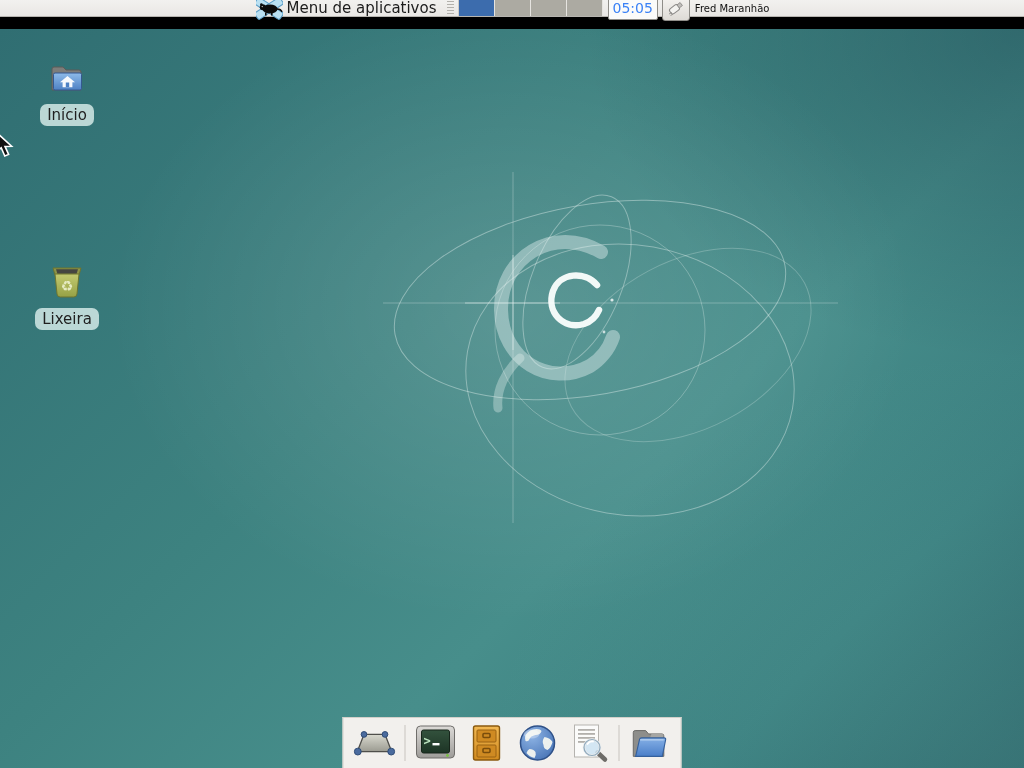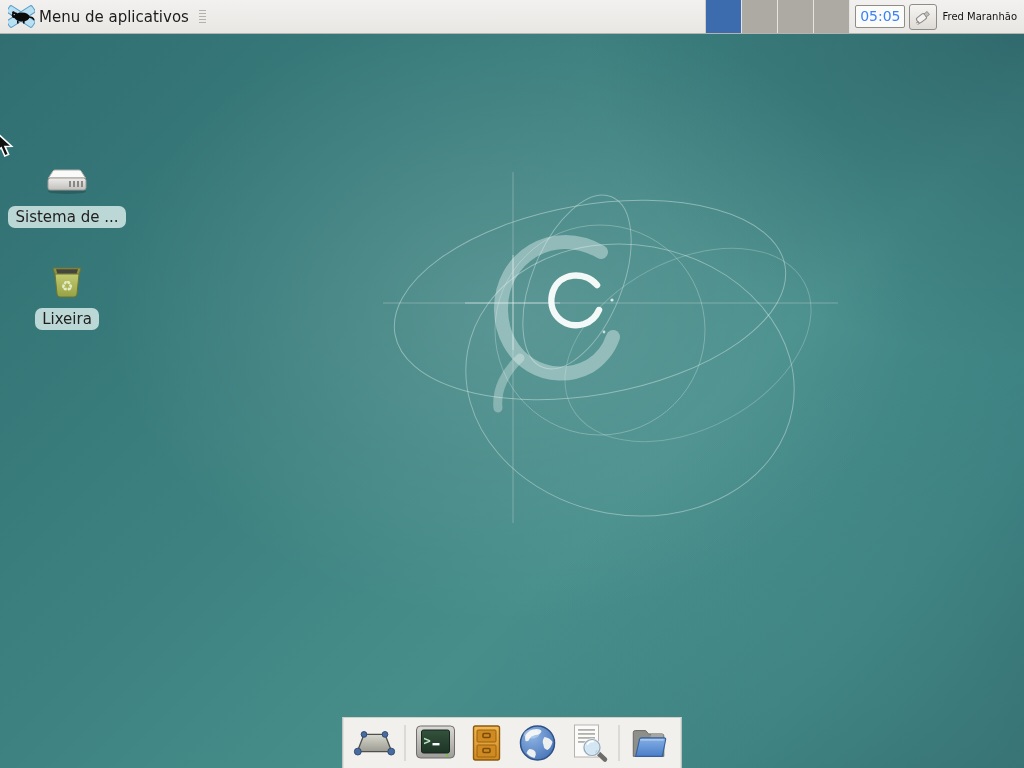--- a/index.html
+++ b/index.html
@@ -13,24 +13,24 @@
     position:absolute;left:0;top:29px;width:1024px;height:739px;
     background:
       radial-gradient(ellipse 620px 480px at 50% 38%, rgba(255,255,255,0.14), rgba(255,255,255,0) 65%),
       radial-gradient(ellipse 900px 700px at 100% 100%, rgba(120,200,180,0.18), rgba(0,0,0,0) 60%),
       radial-gradient(ellipse 800px 600px at 100% 0%, rgba(0,25,45,0.30), rgba(0,0,0,0) 55%),
       linear-gradient(135deg,#306e72 0%,#3d8280 40%,#478e8b 62%,#3b7f80 82%,#2a6168 100%);
   }
   .wallpaper-art{position:absolute;left:0;top:0;pointer-events:none;}
   
   .panel{
-    position:absolute;left:0;top:0;width:1024px;height:34px;box-sizing:border-box;
+    position:absolute;left:0;top:0;width:1024px;height:17px;box-sizing:border-box;
     background:linear-gradient(#f2f1ef,#e9e7e4);
     border-bottom:1px solid #b6b4af;
-    display:flex;align-items:center;justify-content:space-between;
+    display:flex;align-items:center;justify-content:center;
     font-size:15px;color:#1c1c1c;z-index:5;
   }
   .panel-left{display:flex;align-items:center;height:100%;padding-left:4px;}
   .menu-button{display:flex;align-items:center;height:100%;padding:0 4px;gap:4px;}
   .menu-label{white-space:nowrap;}
   .grip{width:7px;height:14px;margin-left:6px;
     background:repeating-linear-gradient(#b3b1ac 0 1px, transparent 1px 3px);}
   .panel-right{display:flex;align-items:center;height:100%;}
   .pager{display:flex;height:100%;background:#dddbd7;border-left:1px solid #cfcdc8;}
   .ws-cell{width:36px;height:100%;background:#acaaa2;border-right:1px solid #e6e4e0;box-sizing:border-box;}
@@ -84,41 +84,38 @@
 
     <g fill="none" stroke-linecap="round">
       <path d="M601 252 C 553 224 500 258 501 310 C 502 360 549 388 590 366 C 600 360 609 349 613 337" stroke="rgba(232,244,242,0.42)" stroke-width="14"></path>
       <path d="M520 358 C 505 372 496 390 498 408" stroke="rgba(232,244,242,0.35)" stroke-width="9"></path>
       <path d="M597 285 C 585 271 560 272 553 291 C 546 312 563 330 584 324 C 590 322 596 317 599 310" stroke="rgba(251,254,253,0.95)" stroke-width="6.5"></path>
       <circle cx="612" cy="300" r="1.6" fill="rgba(255,255,255,0.8)" stroke="none"></circle>
       <circle cx="604" cy="332" r="1.4" fill="rgba(255,255,255,0.7)" stroke="none"></circle>
     </g>
   </svg>
 
-
-  <div class="desk-icon" style="top:130px;">
+  <div class="desk-icon" style="top:28px;">
     <div class="icon-box">
-      <svg width="46" height="32" viewBox="0 0 46 32">
+      <svg width="38" height="34" viewBox="0 0 38 34">
         <defs>
-          <linearGradient id="gdrv" x1="0" y1="0" x2="0" y2="1">
-            <stop offset="0" stop-color="#ececea"></stop>
-              <stop offset="1" stop-color="#c2c0bd"></stop>
+          <linearGradient id="gblue" x1="0" y1="0" x2="0" y2="1">
+            <stop offset="0" stop-color="#8ebbe9"></stop>
+              <stop offset="1" stop-color="#4e81c4"></stop>
           </linearGradient>
         </defs>
-        <ellipse cx="23" cy="27.5" rx="19" ry="2.5" fill="rgba(0,0,0,0.18)"></ellipse>
-        <path d="M11 6 h24 q1.5 0 2.2 1.2 L41.5 14 h-37 L8.8 7.2 Q9.5 6 11 6 z" fill="#fafaf8" stroke="#aeaca8"></path>
-        <rect x="4" y="14" width="38" height="12" rx="2.5" fill="url(#gdrv)" stroke="#9c9a96"></rect>
-        <rect x="25" y="17" width="2" height="6" fill="#8a8885"></rect>
-        <rect x="29" y="17" width="2" height="6" fill="#8a8885"></rect>
-        <rect x="33" y="17" width="2" height="6" fill="#8a8885"></rect>
-        <rect x="37" y="17" width="2" height="6" fill="#8a8885"></rect>
-      </svg>
-    </div>
-    <div class="desk-label">Sistema de ...</div>
-  </div>
+        <path d="M4 29 V8 q0-2 2-2 h9 l3 3 h13 q2 0 2 2 v18 z" fill="#7d7d7a" stroke="#5c5c59"></path>
+        <rect x="5.5" y="12" width="28" height="17" rx="1.5" fill="url(#gblue)" stroke="#34598f"></rect>
+        <path d="M19.5 15 l7.5 6.2 h-2.6 v5 h-9.8 v-5 h-2.6 z" fill="#ffffff" opacity="0.95"></path>
+        <rect x="17.8" y="21.5" width="3.4" height="4.7" fill="#4e81c4"></rect>
+      </svg>
+    </div>
+    <div class="desk-label">Início</div>
+  </div>
+
 
   <div class="desk-icon" style="top:232px;">
     <div class="icon-box">
       <svg width="38" height="36" viewBox="0 0 38 36">
         <defs>
           <linearGradient id="gtrash" x1="0" y1="0" x2="0" y2="1">
             <stop offset="0" stop-color="#c3ca70"></stop>
               <stop offset="1" stop-color="#96a145"></stop>
           </linearGradient>
         </defs>

